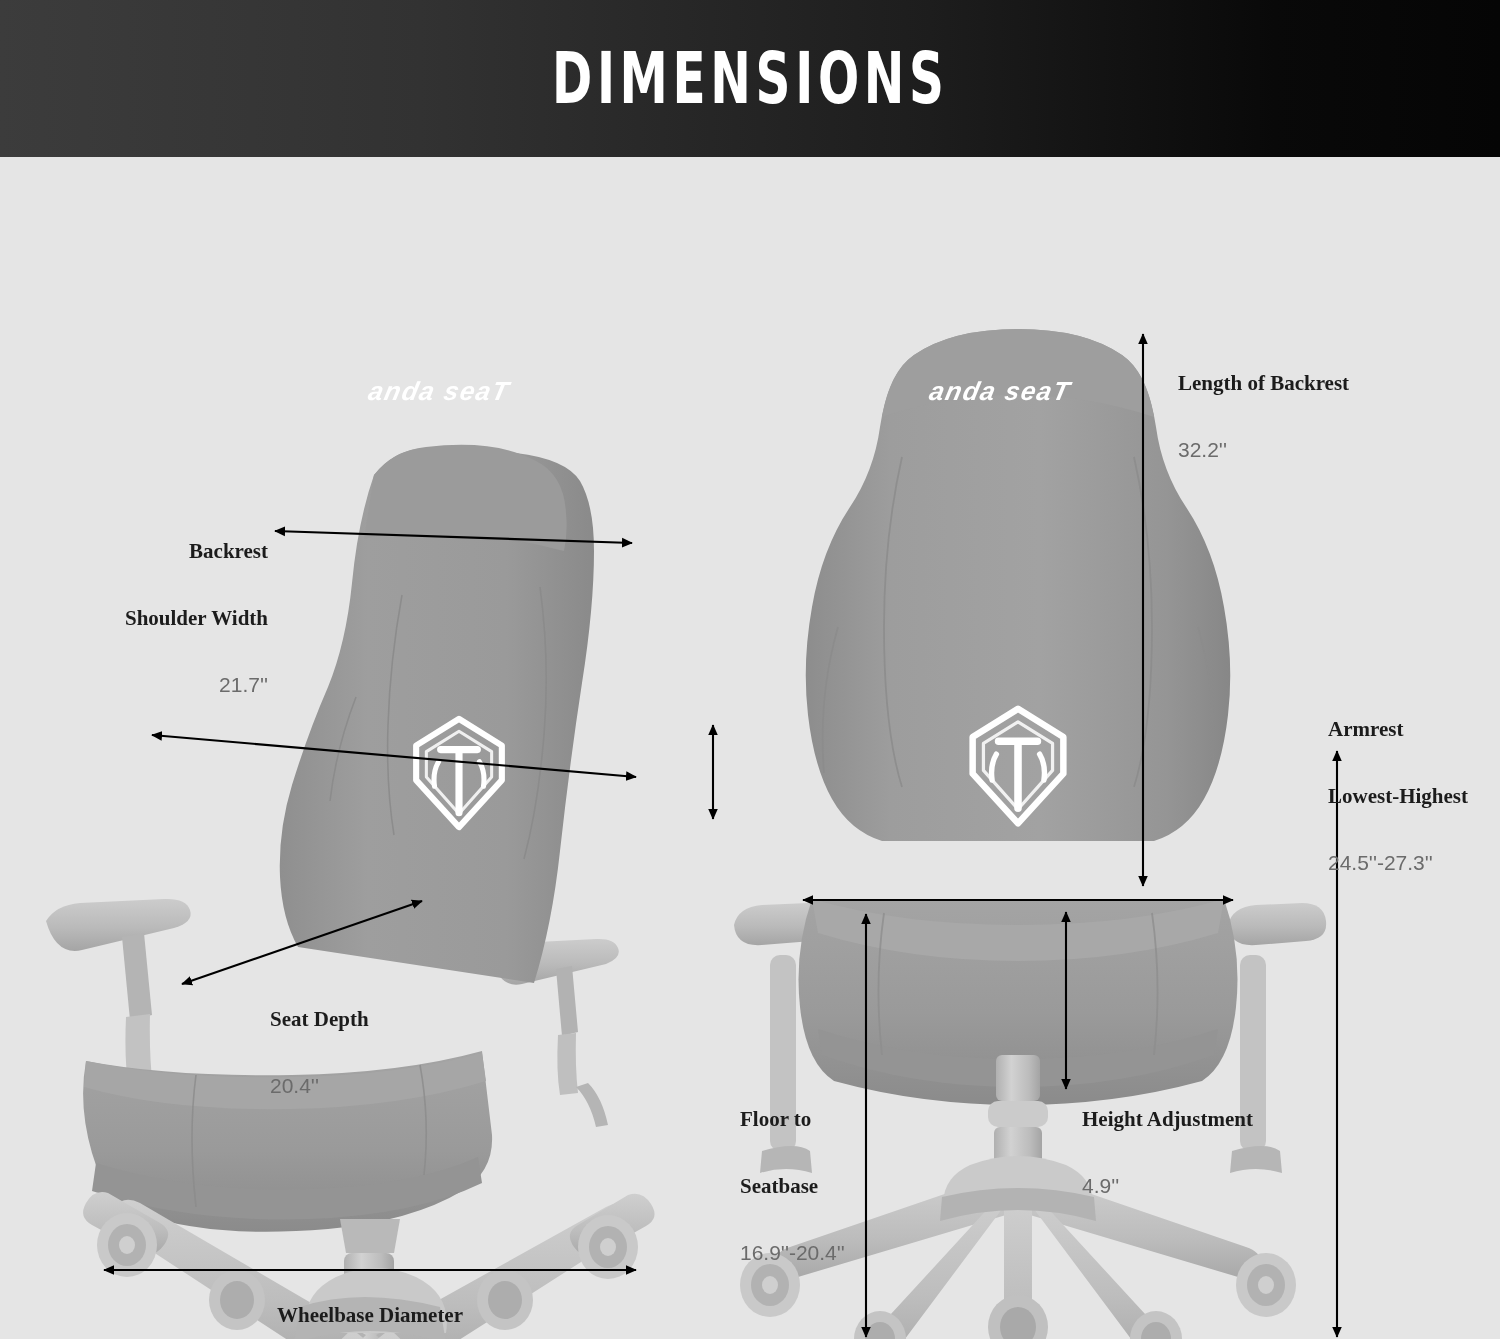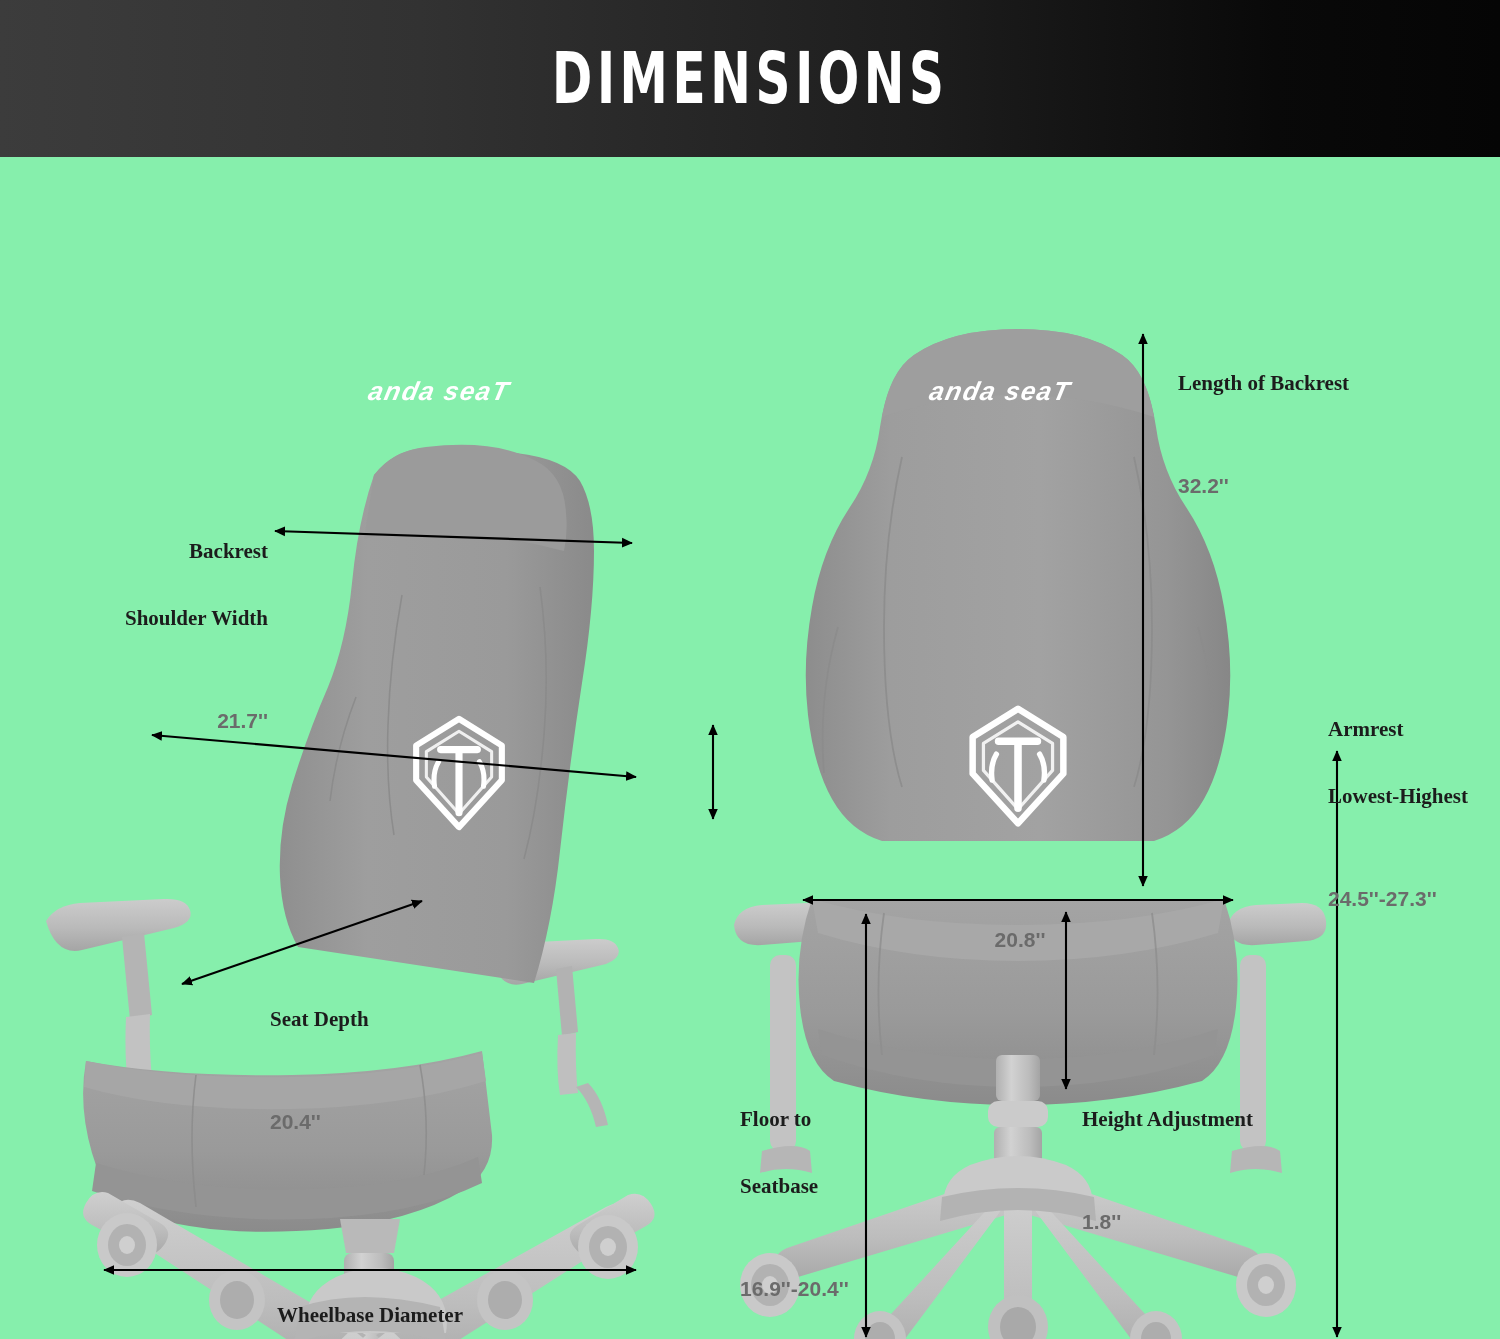--- a/index.html
+++ b/index.html
@@ -5,21 +5,21 @@
   * { box-sizing: border-box; }
   html, body {
     margin: 0; padding: 0;
     background: #ffffff;
     font-family: "Liberation Sans", sans-serif;
   }
   #page {
     position: relative;
     width: 1500px;
     height: 1339px;
-    background: #86efac;
+    background: #e5e5e5;
     overflow: hidden;
   }
 
   
   #header {
     position: absolute;
     left: 0; top: 0;
     width: 1500px; height: 157px;
     background: linear-gradient(90deg, #3c3c3c 0%, #323232 28%, #1d1d1d 62%, #090909 85%, #050505 100%);
     display: flex;
@@ -56,22 +56,21 @@
     display: block;
     color: #1c1c1c;
     font-size: 21px;
     font-weight: bold;
     font-family: Liberation Serif, serif;
   }
   .lbl .v {
     display: block;
     color: #6b6b6b;
     font-size: 21px;
-    font-weight: bold;
-    margin-top: 36px;
+    font-weight: normal;
   }
   .lbl.center { text-align: center; }
   .lbl.right  { text-align: right; }
 </style>
 </head>
 <body>
 
 <div id="page">
 
   <div id="header">
@@ -381,27 +380,26 @@
     <span class="v">32.2''</span>
   </div>
 
   <div class="lbl" style="left:1328px; top:676px;">
     <span class="t">Armrest</span>
     <span class="t">Lowest-Highest</span>
     <span class="v">24.5''-27.3''</span>
   </div>
 
   <div class="lbl center" style="left:860px; top:851px; width:320px;">
-    <span class="v">20.8''</span>
   </div>
 
   <div class="lbl" style="left:740px; top:1066px;">
     <span class="t">Floor to</span>
     <span class="t">Seatbase</span>
     <span class="v">16.9''-20.4''</span>
   </div>
 
   <div class="lbl" style="left:1082px; top:1066px;">
     <span class="t">Height Adjustment</span>
-    <span class="v">1.8''</span>
+    <span class="v">4.9''</span>
   </div>
 
 </div>
 
 </body></html>

